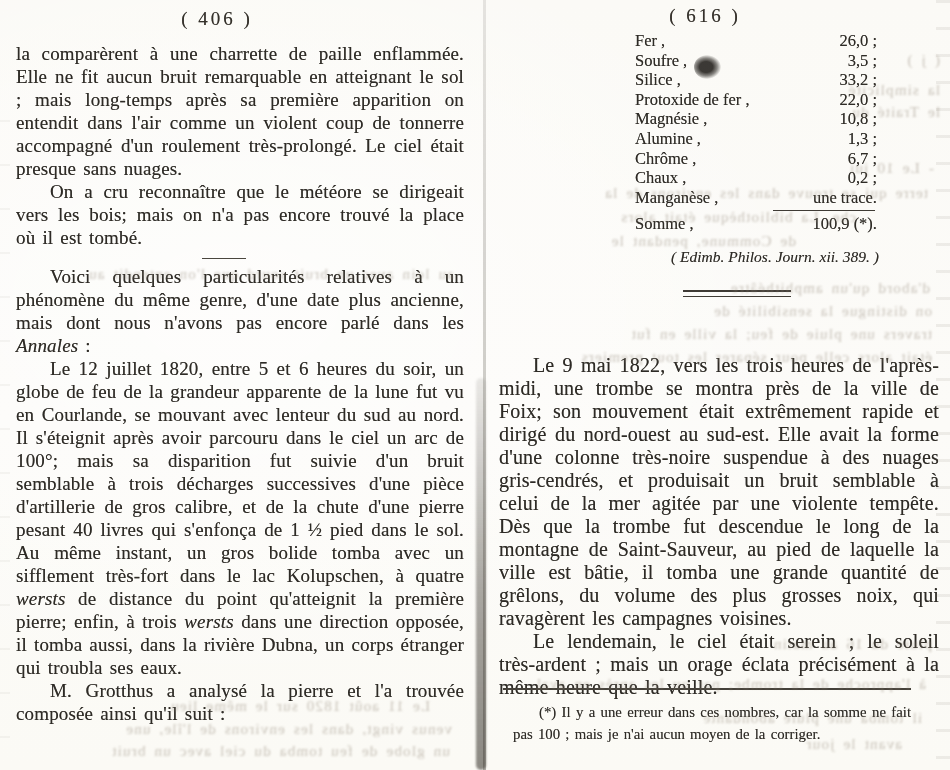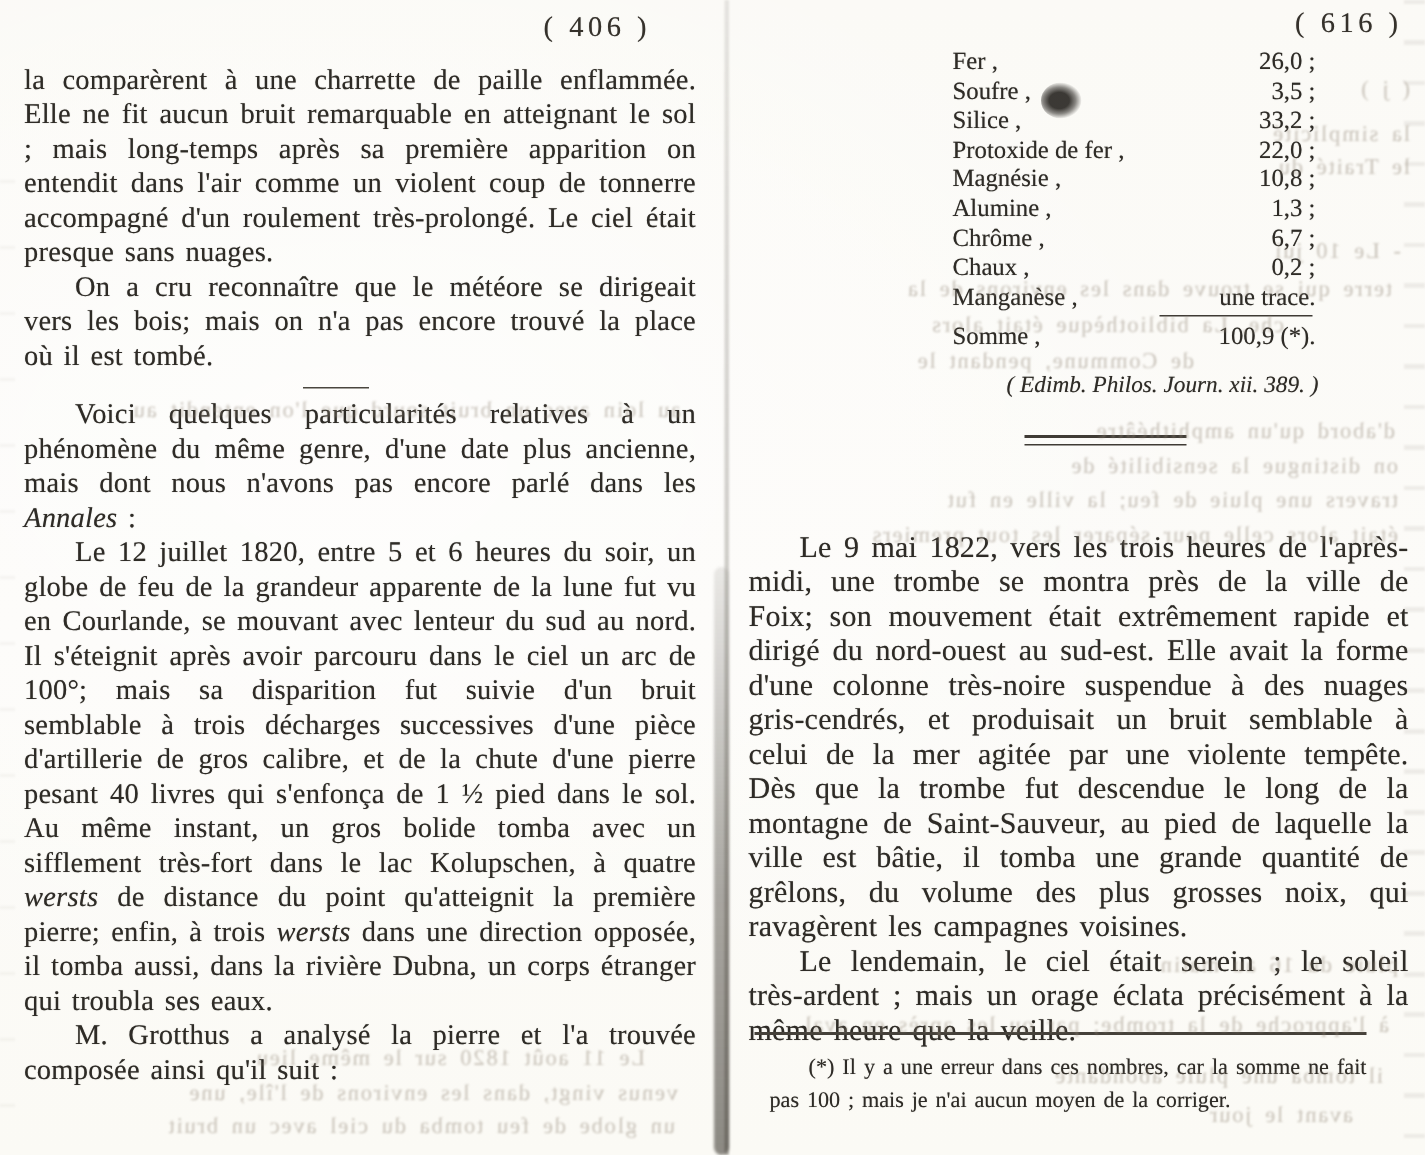--- a/index.html
+++ b/index.html
@@ -9,21 +9,21 @@
     background:
       radial-gradient(ellipse at 25% 40%, rgba(255,255,255,.6), rgba(0,0,0,0) 60%),
       linear-gradient(to bottom, #fbfaf6, #fcfbf8 55%, #fbfaf5);
     font-family:"Liberation Serif","DejaVu Serif",serif;
     color:#2e2b26;
   }
   .page{position:absolute;top:0;height:770px;width:475px;}
   .page-left{left:0;}
   .page-right{left:475px;}
   .pagenum{
-    position:absolute;top:8px;left:0;width:434px;text-align:right;
+    position:absolute;top:8px;left:0;width:434px;text-align:center;
     font-size:19px;letter-spacing:3px;color:#35312b;
     text-shadow:0 0 .5px rgba(46,43,39,.5);
   }
   .page-right .pagenum{width:460px;top:5px;}
   .body-text{
     position:absolute;left:16px;top:42px;width:448px;
     font-size:19px;line-height:23px;letter-spacing:.15px;word-spacing:2.2px;
     text-shadow:0 0 .55px rgba(46,43,39,.55);
   }
   .body-text p{margin:0;text-align:justify;text-indent:34px;}

